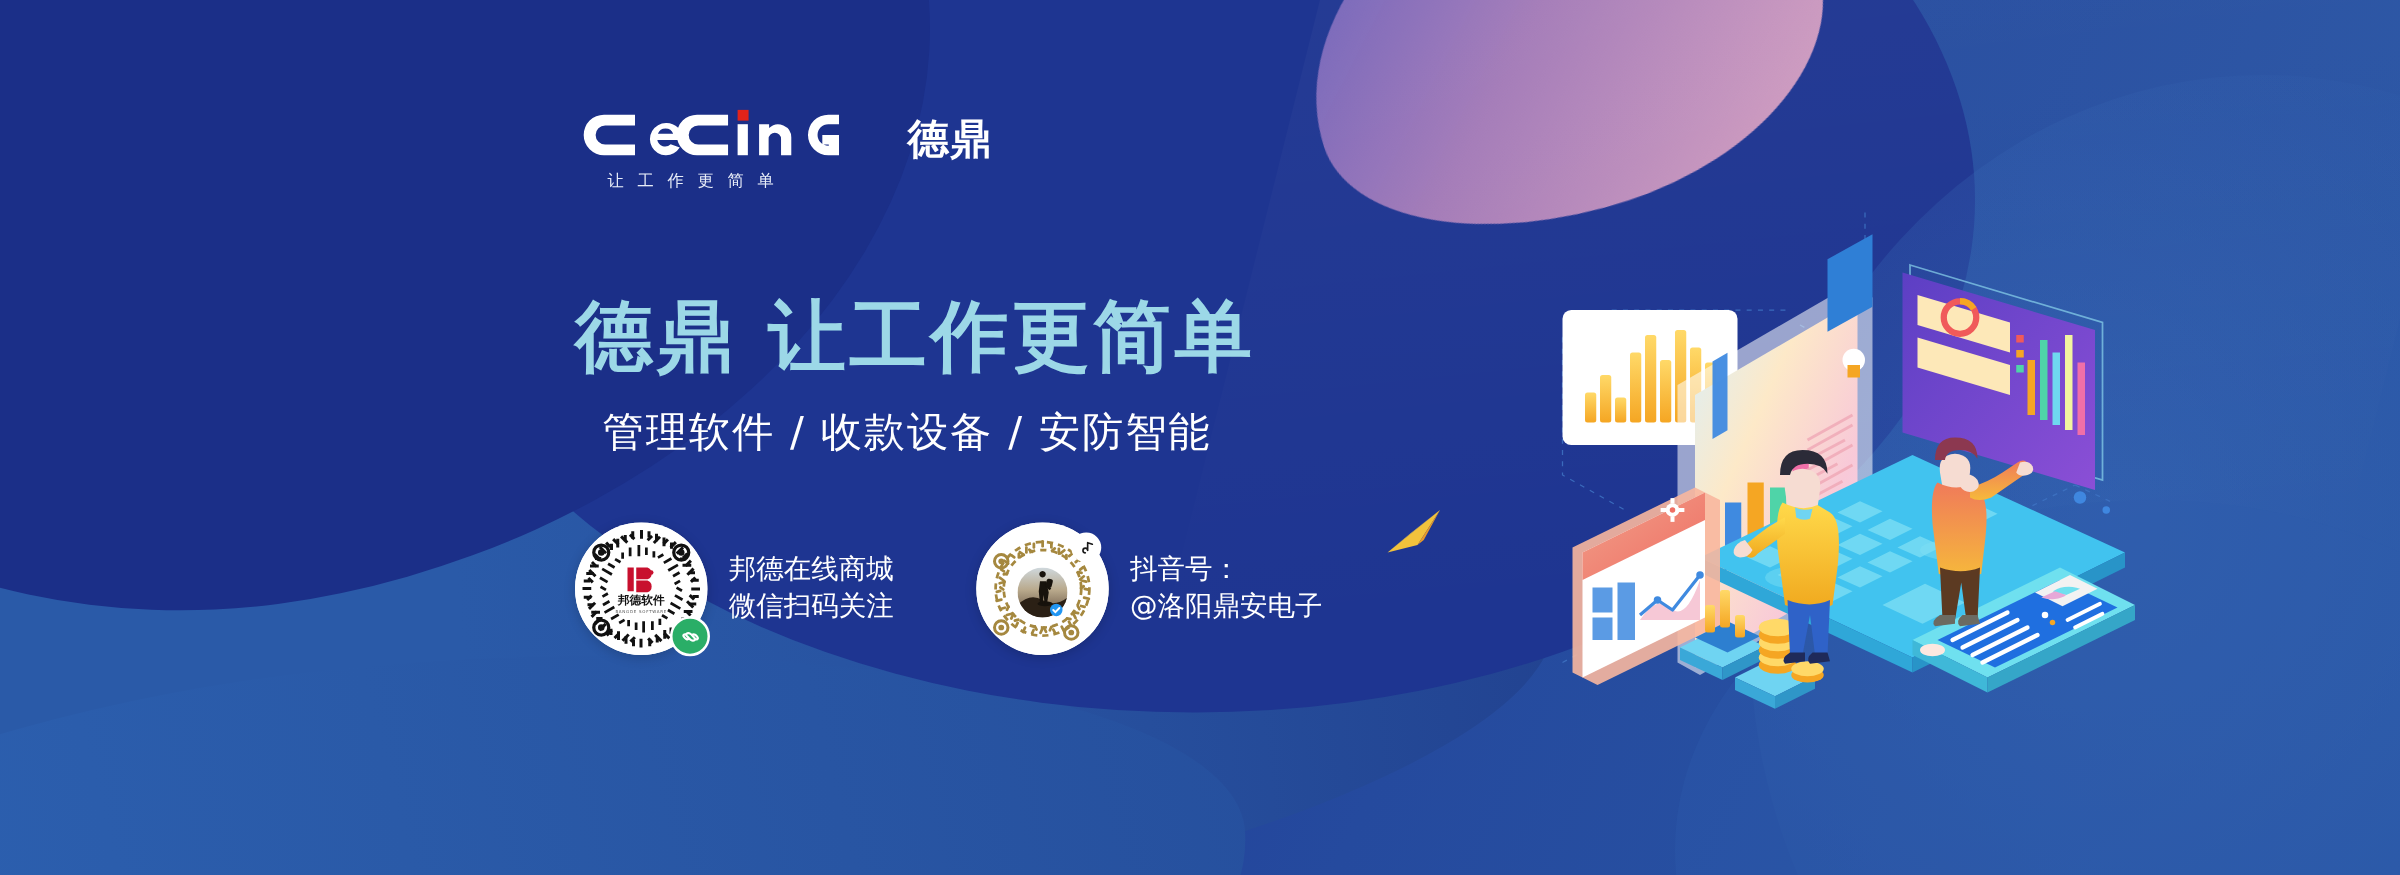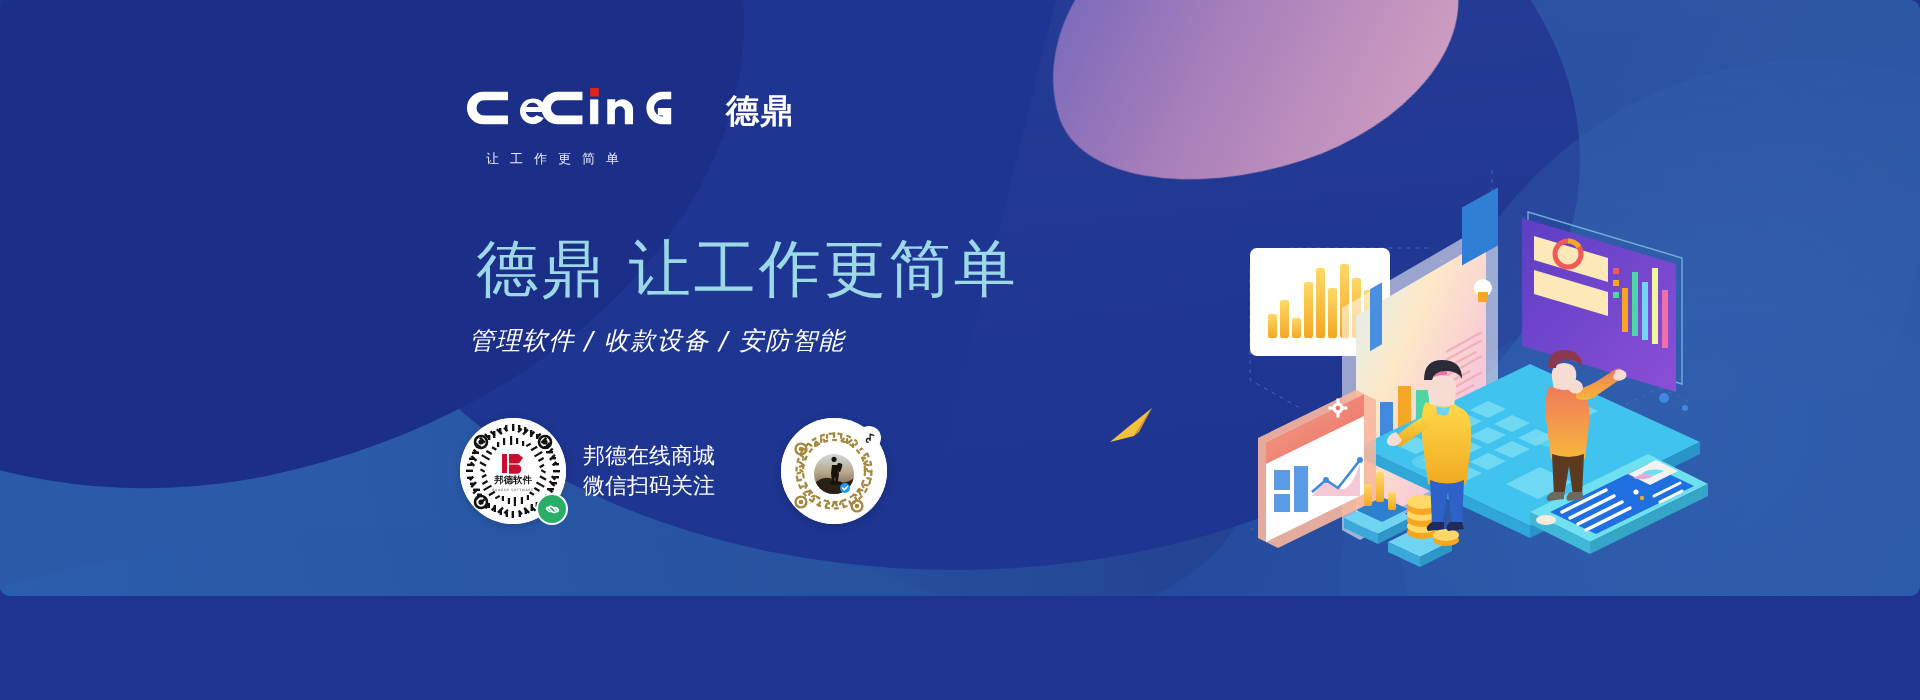--- a/index.html
+++ b/index.html
@@ -3,24 +3,23 @@
 <meta charset="utf-8">
 <style>
   * { margin:0; padding:0; box-sizing:border-box; }
   html,body { width:1920px; height:700px; overflow:hidden; }
   body {
     font-family:"Liberation Sans","DejaVu Sans",sans-serif;
     background:#1e3490;
   }
   .banner {
     position:relative;
-    width:1920px; height:596px;
+    width:1920px; height:700px;
     overflow:hidden;
     background:linear-gradient(115deg,#1d3391 0%,#203a97 38%,#254a9e 62%,#2a58a6 100%);
-    border-radius:10px;
   }
 
   
   .bg-layer { position:absolute; inset:0; overflow:hidden; }
 
   .blob-dark-tl {
     position:absolute; left:-340px; top:-420px;
     width:1080px; height:900px;
     border-radius:50% 45% 52% 48%/52% 55% 45% 48%;
     background:#1b2f88;
@@ -83,43 +82,41 @@
   .logo-block { position:absolute; left:466px; top:86px; }
   .logo-row { display:flex; align-items:flex-end; gap:10px; }
   .logo-mark { position:relative; height:42px; }
   .logo-mark svg { display:block; height:42px; width:auto; }
   .logo-cn {
     color:#ffffff; font-size:33px; font-weight:700;
     letter-spacing:1px; line-height:1; padding-bottom:1px;
     font-family:"DejaVu Sans","Liberation Sans",sans-serif;
   }
   .logo-tag {
-    margin-top:22px;
+    margin-top:8px;
     color:#e8edf8; font-size:13px;
     letter-spacing:11px; text-indent:11px;
     text-align:center; width:173px;
     font-family:Liberation Serif, serif;
   }
 
   
   .headline {
     position:absolute; left:460px; top:236px;
     color:#9cd8e7;
-    font-size:62px; font-weight:400; letter-spacing:3px;
+    font-size:62px; font-weight:700; letter-spacing:3px;
     line-height:1.08; white-space:nowrap;
     font-family:"DejaVu Sans","Liberation Sans",sans-serif;
-    margin-left:16px;
   }
   .subhead {
-    position:absolute; left:469px; top:324px;
+    position:absolute; left:482px; top:324px;
     color:#ffffff;
-    font-size:25px; font-weight:400; letter-spacing:1.5px;
+    font-size:33px; font-weight:400; letter-spacing:1.5px;
     white-space:nowrap;
     font-family:"DejaVu Sans","Liberation Sans",sans-serif;
-    font-style:italic;
   }
 
   
   .qr-group { position:absolute; left:460px; top:418px; display:flex; gap:66px; }
   .qr-item { display:flex; align-items:center; gap:17px; }
   .qr-disc {
     position:relative; width:106px; height:106px; border-radius:50%;
     background:#ffffff; flex:none;
     box-shadow:0 2px 9px rgba(0,0,0,.18);
   }
@@ -331,20 +328,24 @@
           </g>
           <circle cx="64" cy="70" r="5" fill="#2196f3"></circle>
           <path d="M61.6 70 l1.7 1.8 l3.2 -3.4" fill="none" stroke="#fff" stroke-width="1.5" stroke-linecap="round"></path>
         </svg>
         <div class="douyin-note">
           <svg width="15" height="15" viewBox="0 0 24 24" aria-hidden="true">
             <path d="M10 18 a3 3 0 1 1 3 -3 V5 l6 2" fill="none" stroke="#1a1a1a" stroke-width="2.1" stroke-linecap="round" stroke-linejoin="round"></path>
           </svg>
         </div>
       </div>
+      <div class="qr-caption">
+        <div>抖音号：</div>
+        <div>@洛阳鼎安电子</div>
+      </div>
     </div>
   </div>
 
   <div class="plane">
     <svg viewBox="0 0 54 46" width="54" height="46" xmlns="http://www.w3.org/2000/svg" aria-hidden="true">
       <path d="M4 40 L46 6 L28 34 Z" fill="#f2c23c"></path>
       <path d="M4 40 L46 6 L22 25 Z" fill="#f7d04f"></path>
       <path d="M28 34 L46 6 L33 30 Z" fill="#e79a2a"></path>
     </svg>
   </div>

